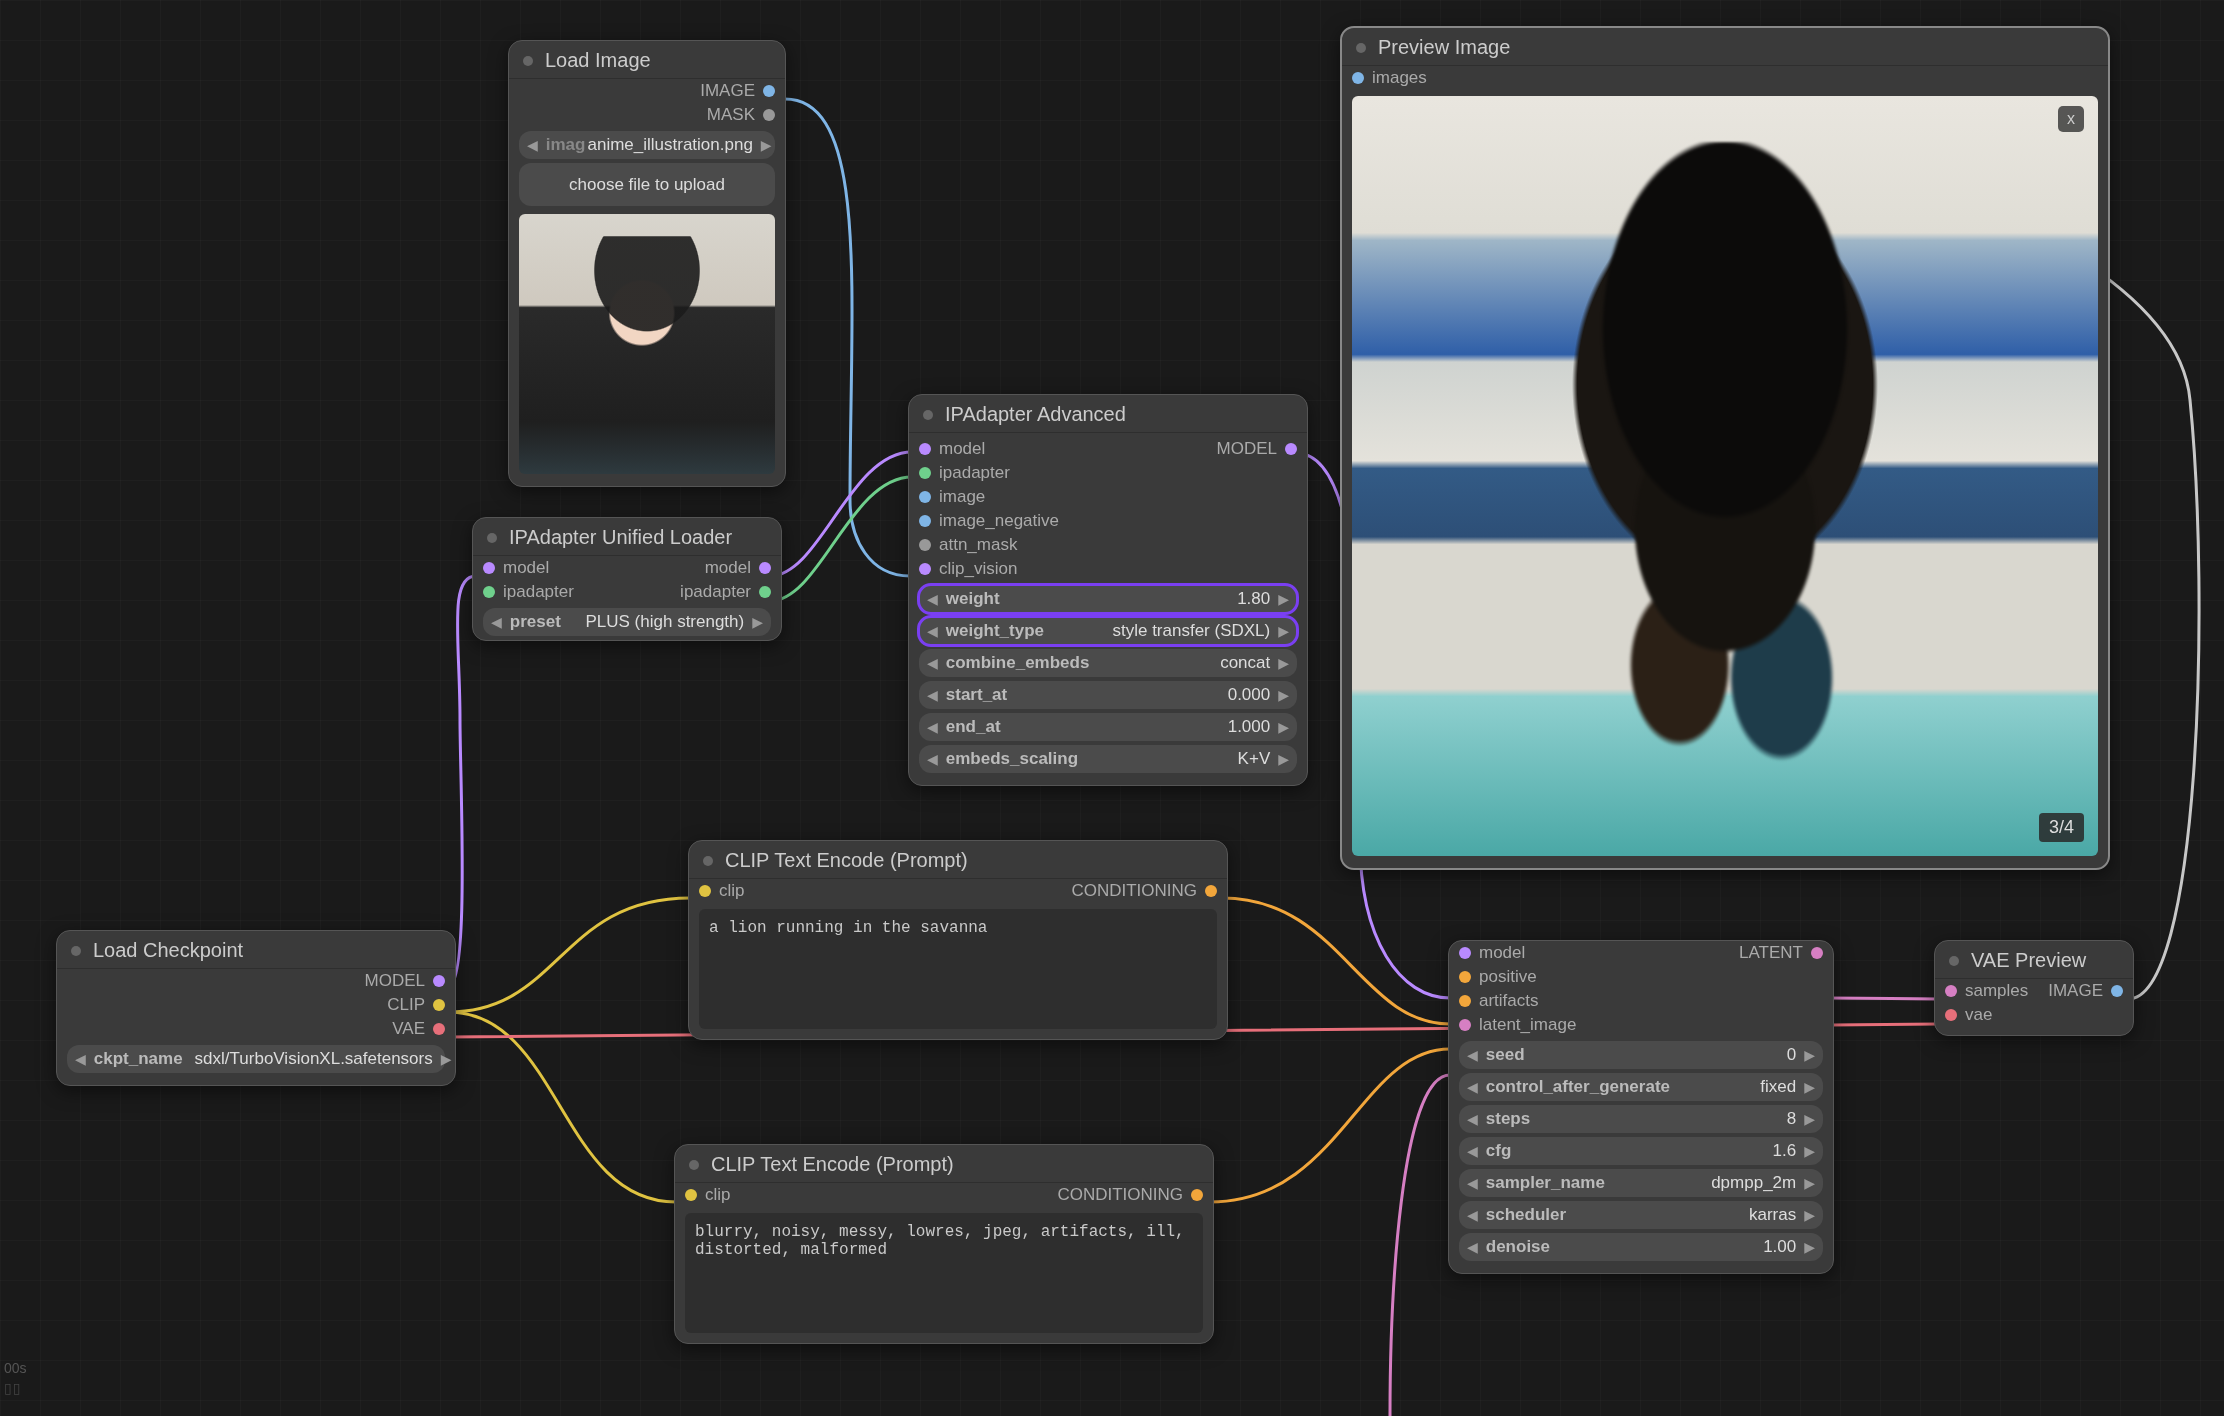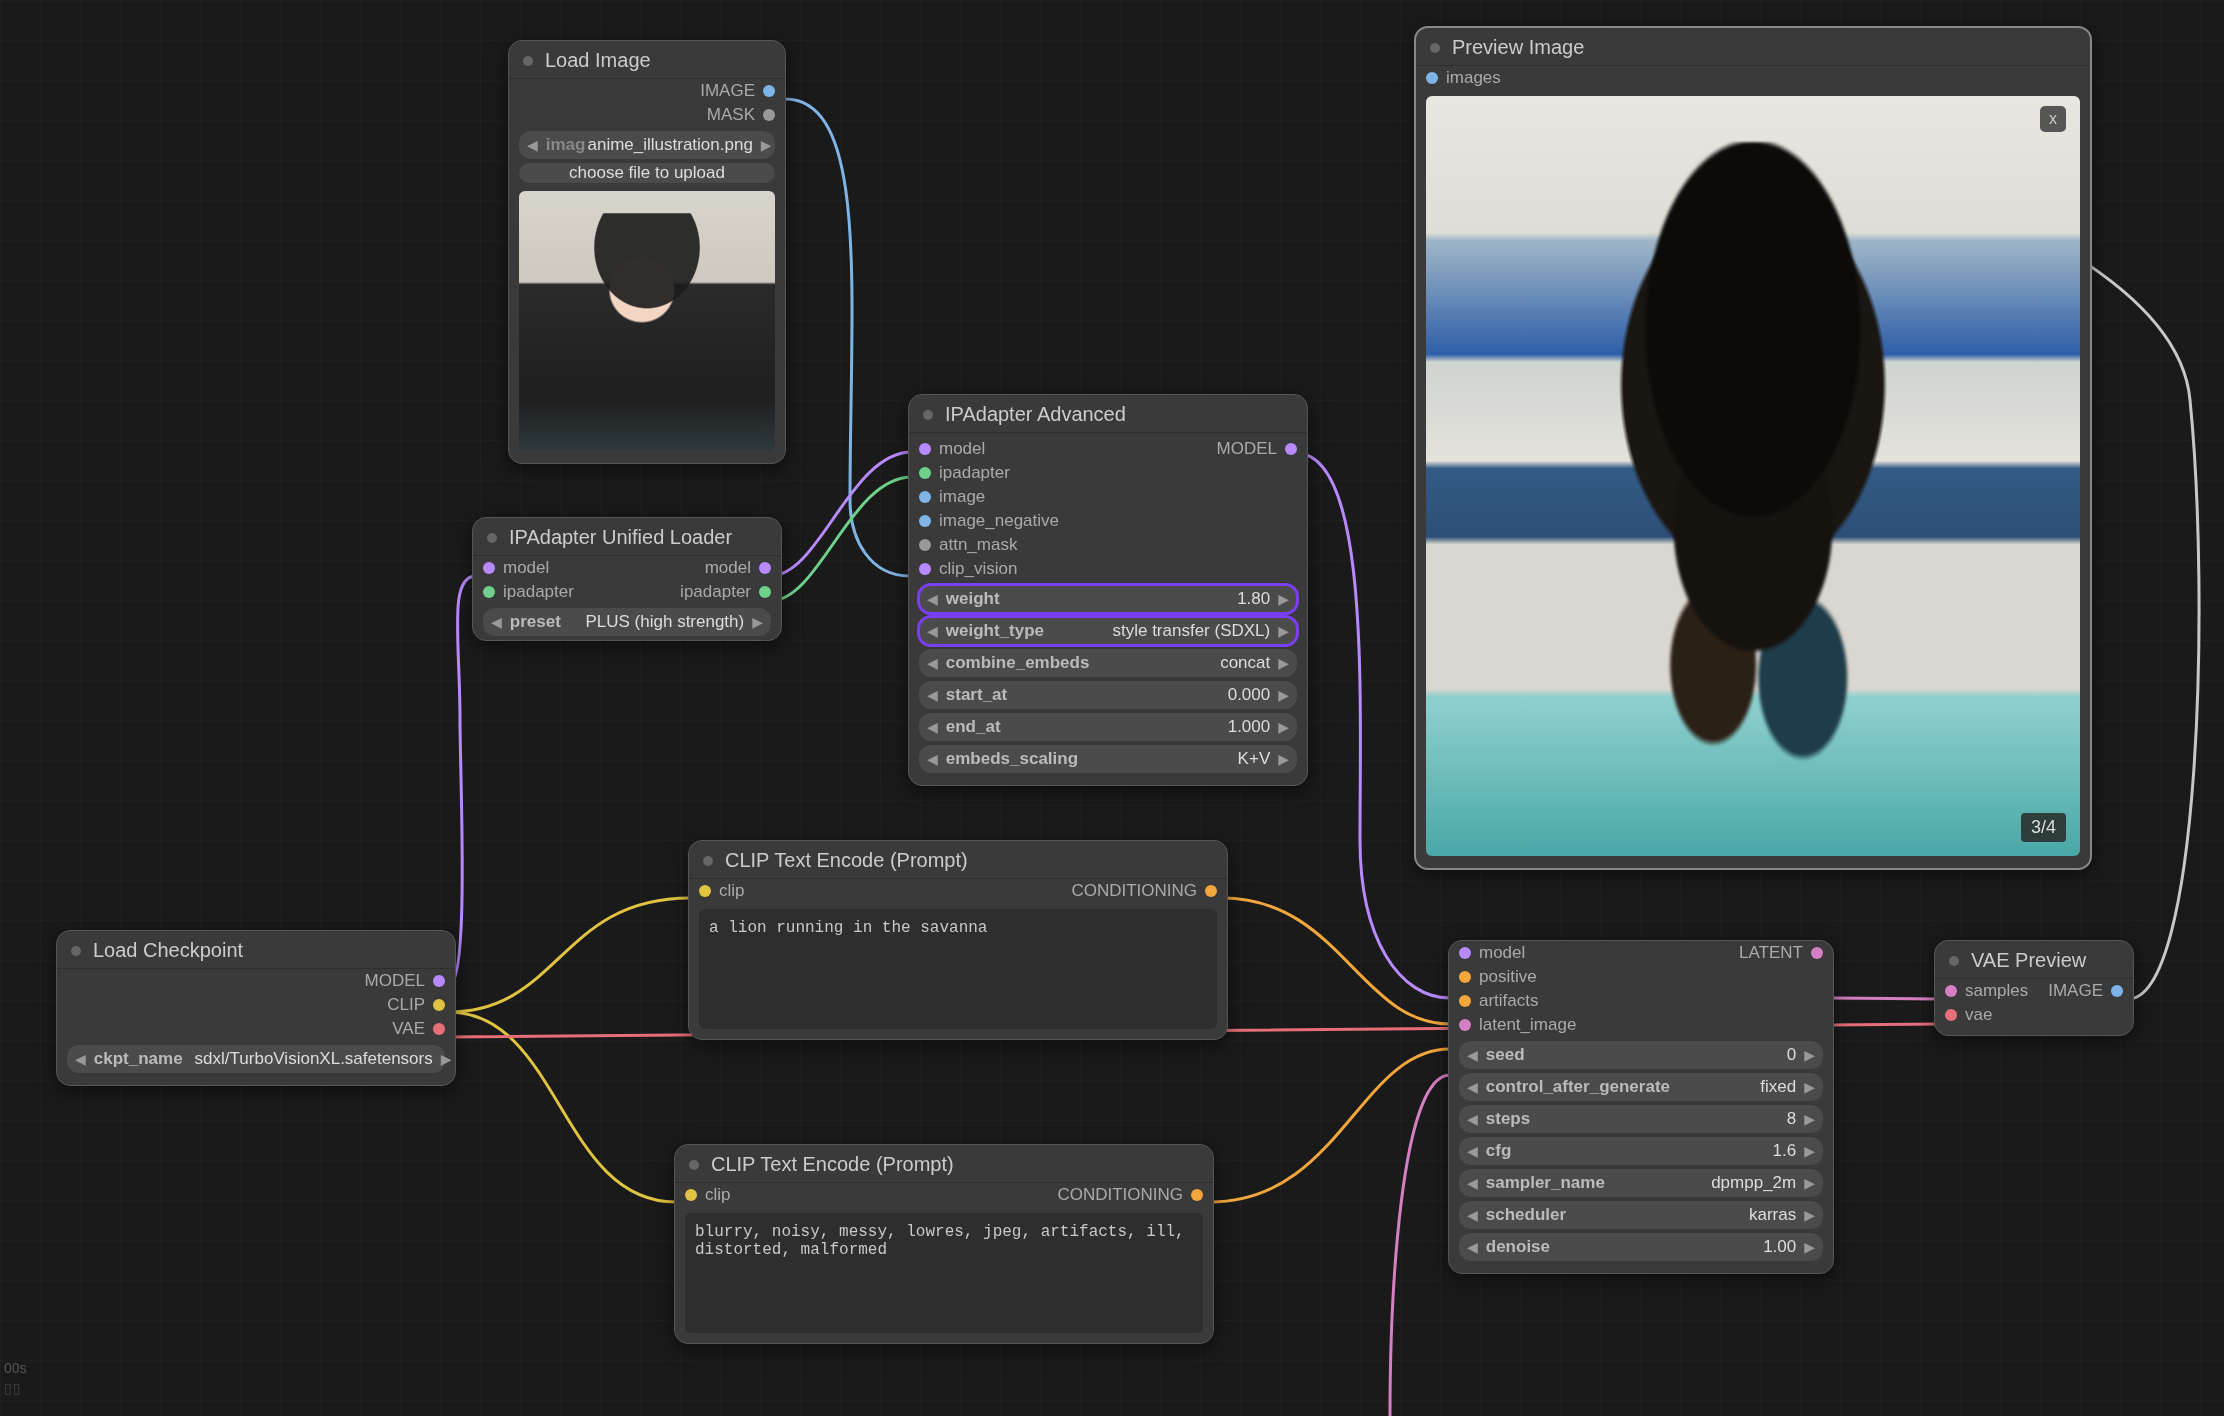--- a/index.html
+++ b/index.html
@@ -56,21 +56,21 @@
     color: #ccc;
   }
   .param .lbl { flex: 0 0 auto; margin: 0 8px; color:#bbb;font-weight:bold; }
   .param .val { flex: 0 0 auto; margin: 0 8px; color:#ddd; }
   .param .arrow { color:#999; font-size:14px; }
   .param.hl { outline: 3px solid #7a3ff2; outline-offset:-1px; }
   .btn {
     margin: 4px 10px;
     background: #4b4b4b;
     border-radius: 12px;
-    height: 20px;
+    height: 43px;
     display:flex; align-items:center; justify-content:center;
     font-size:17px; color:#ddd;
   }
   .textarea {
     margin: 6px 10px 10px 10px;
     background: #2e2e2e;
     border-radius: 6px;
     padding: 10px;
     font-family: "Courier New", monospace;
     font-size: 16px;
@@ -437,21 +437,21 @@
         <span>IMAGE</span>
         <span class="dot" style="background:#7fb5e6;margin-left:8px"></span>
       </span>
   </div>
   <div class="io-row left" style="padding-bottom:10px">
       <span class="dot" style="background:#e76f7a"></span>
       <span>vae</span>
     </div>
 </div>
 
-<div class="node preview" style="left:1414px; top:26px; width:678px;">
+<div class="node preview" style="left:1340px; top:26px; width:770px;">
   <div class="title-bar">
     <span class="title-dot"></span>
     <span>Preview Image</span>
   </div>
   <div class="io-row left">
       <span class="dot" style="background:#7fb5e6"></span>
       <span>images</span>
     </div>
   <div class="preview-img">
     <div class="xbtn">

